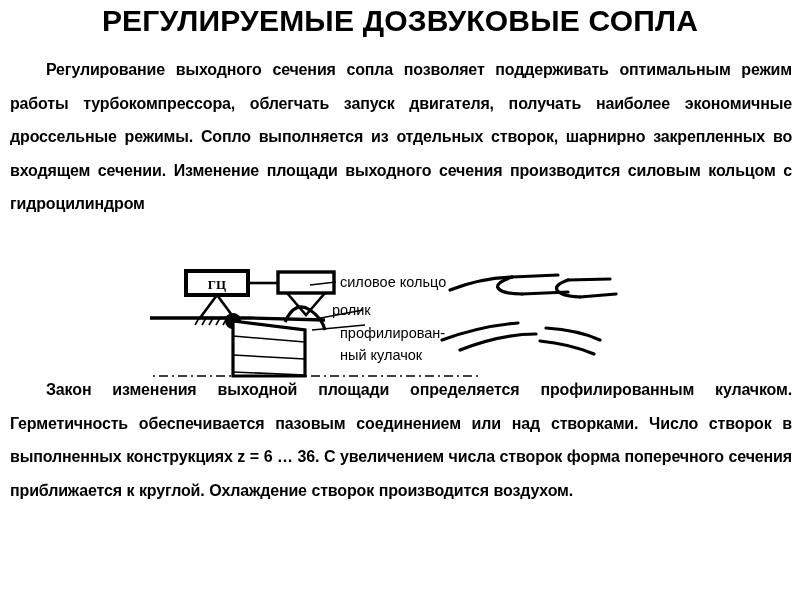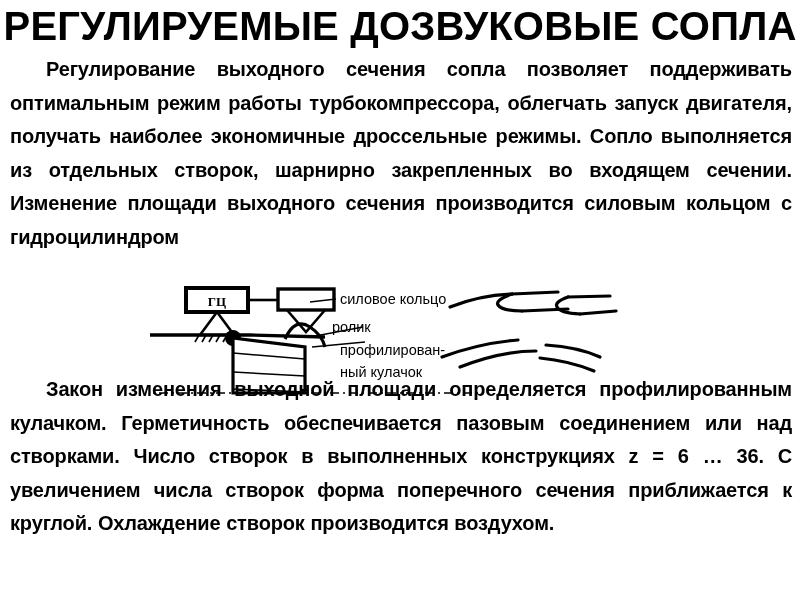--- a/index.html
+++ b/index.html
@@ -24,48 +24,48 @@
     background: #ffffff;
   }
 
   
   .title {
     position: absolute;
     left: 0;
     top: 4px;
     width: 800px;
     text-align: center;
-    font-size: 40px;
+    font-size: 30px;
     font-weight: bold;
     letter-spacing: 0.2px;
     line-height: 1.1;
     white-space: nowrap;
   }
 
   
   .para {
     position: absolute;
     left: 10px;
     width: 782px;
-    font-size: 20px;
+    font-size: 16px;
     font-weight: bold;
     line-height: 33.5px;
     text-align: justify;
     text-indent: 36px;
     letter-spacing: -0.15px;
     word-spacing: 0.3px;
   }
   .para.p1 { top: 53px; }
   .para.p2 { top: 373px; }
 
   
   .diagram {
     position: absolute;
     left: 150px;
-    top: 275px;
+    top: 258px;
     width: 510px;
     height: 120px;
     text-decoration: underline;
   }
   .diagram svg {
     display: block;
   }
 
   .lbl {
     font-family: "Liberation Sans", "DejaVu Sans", sans-serif;

